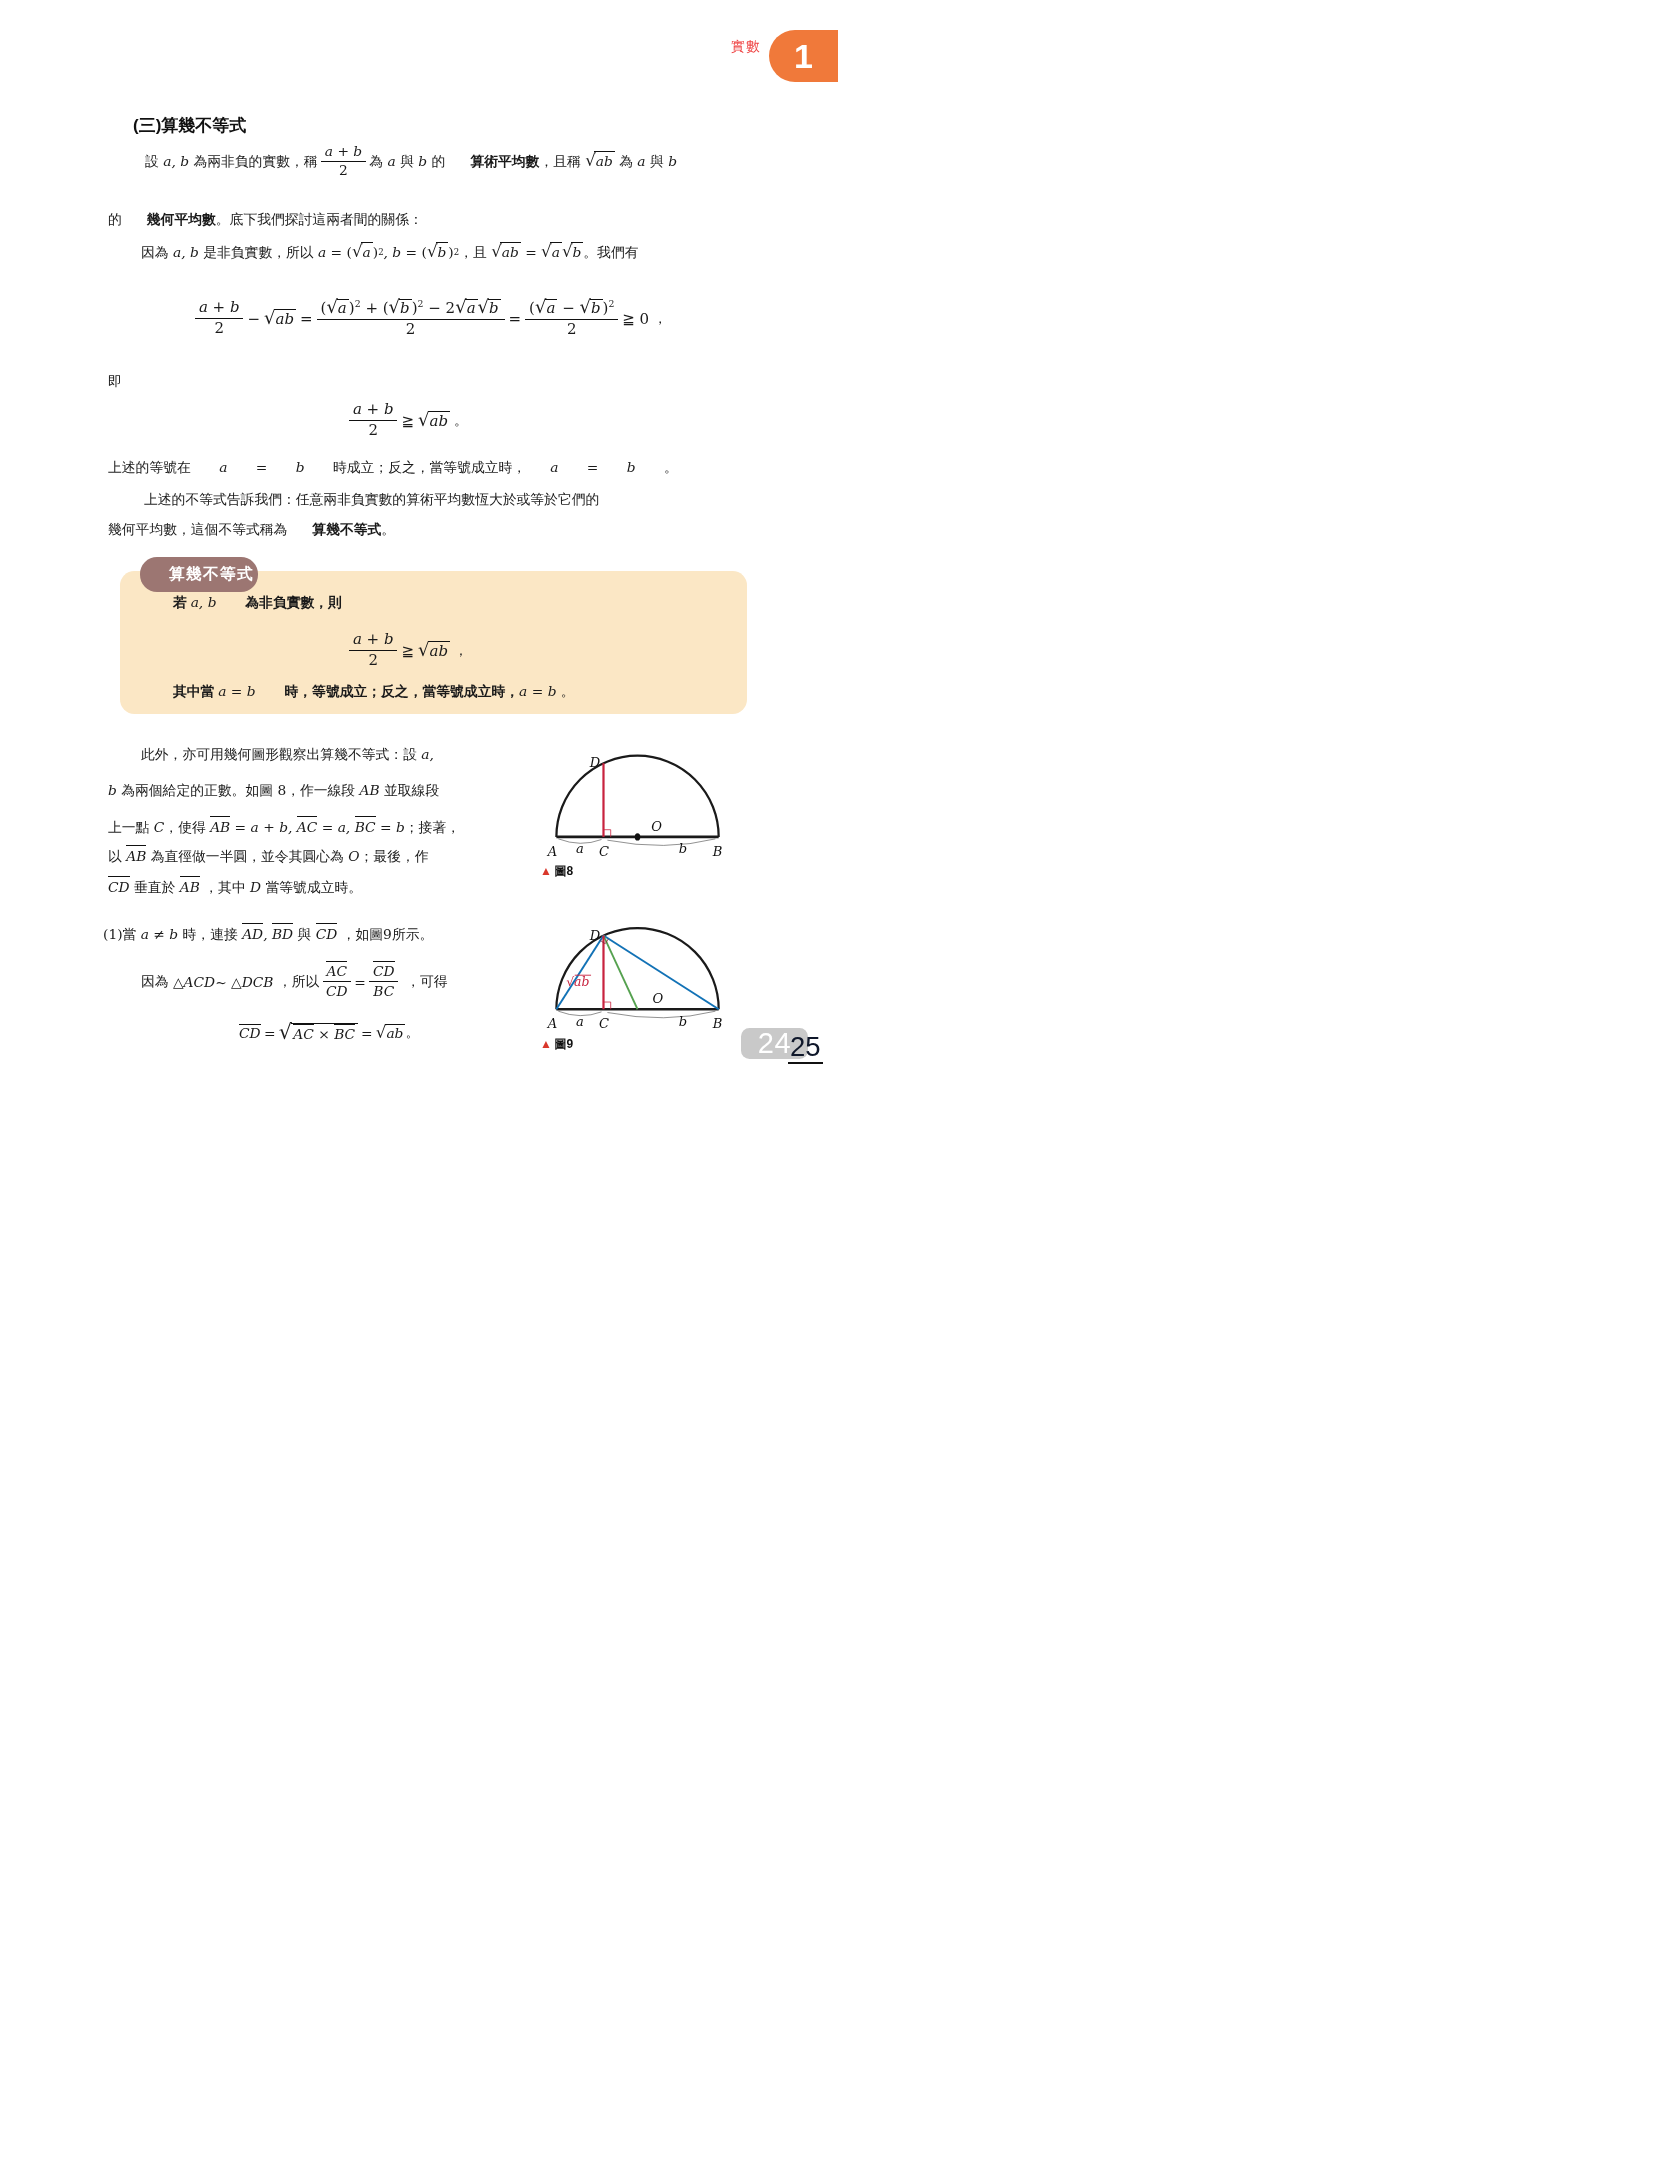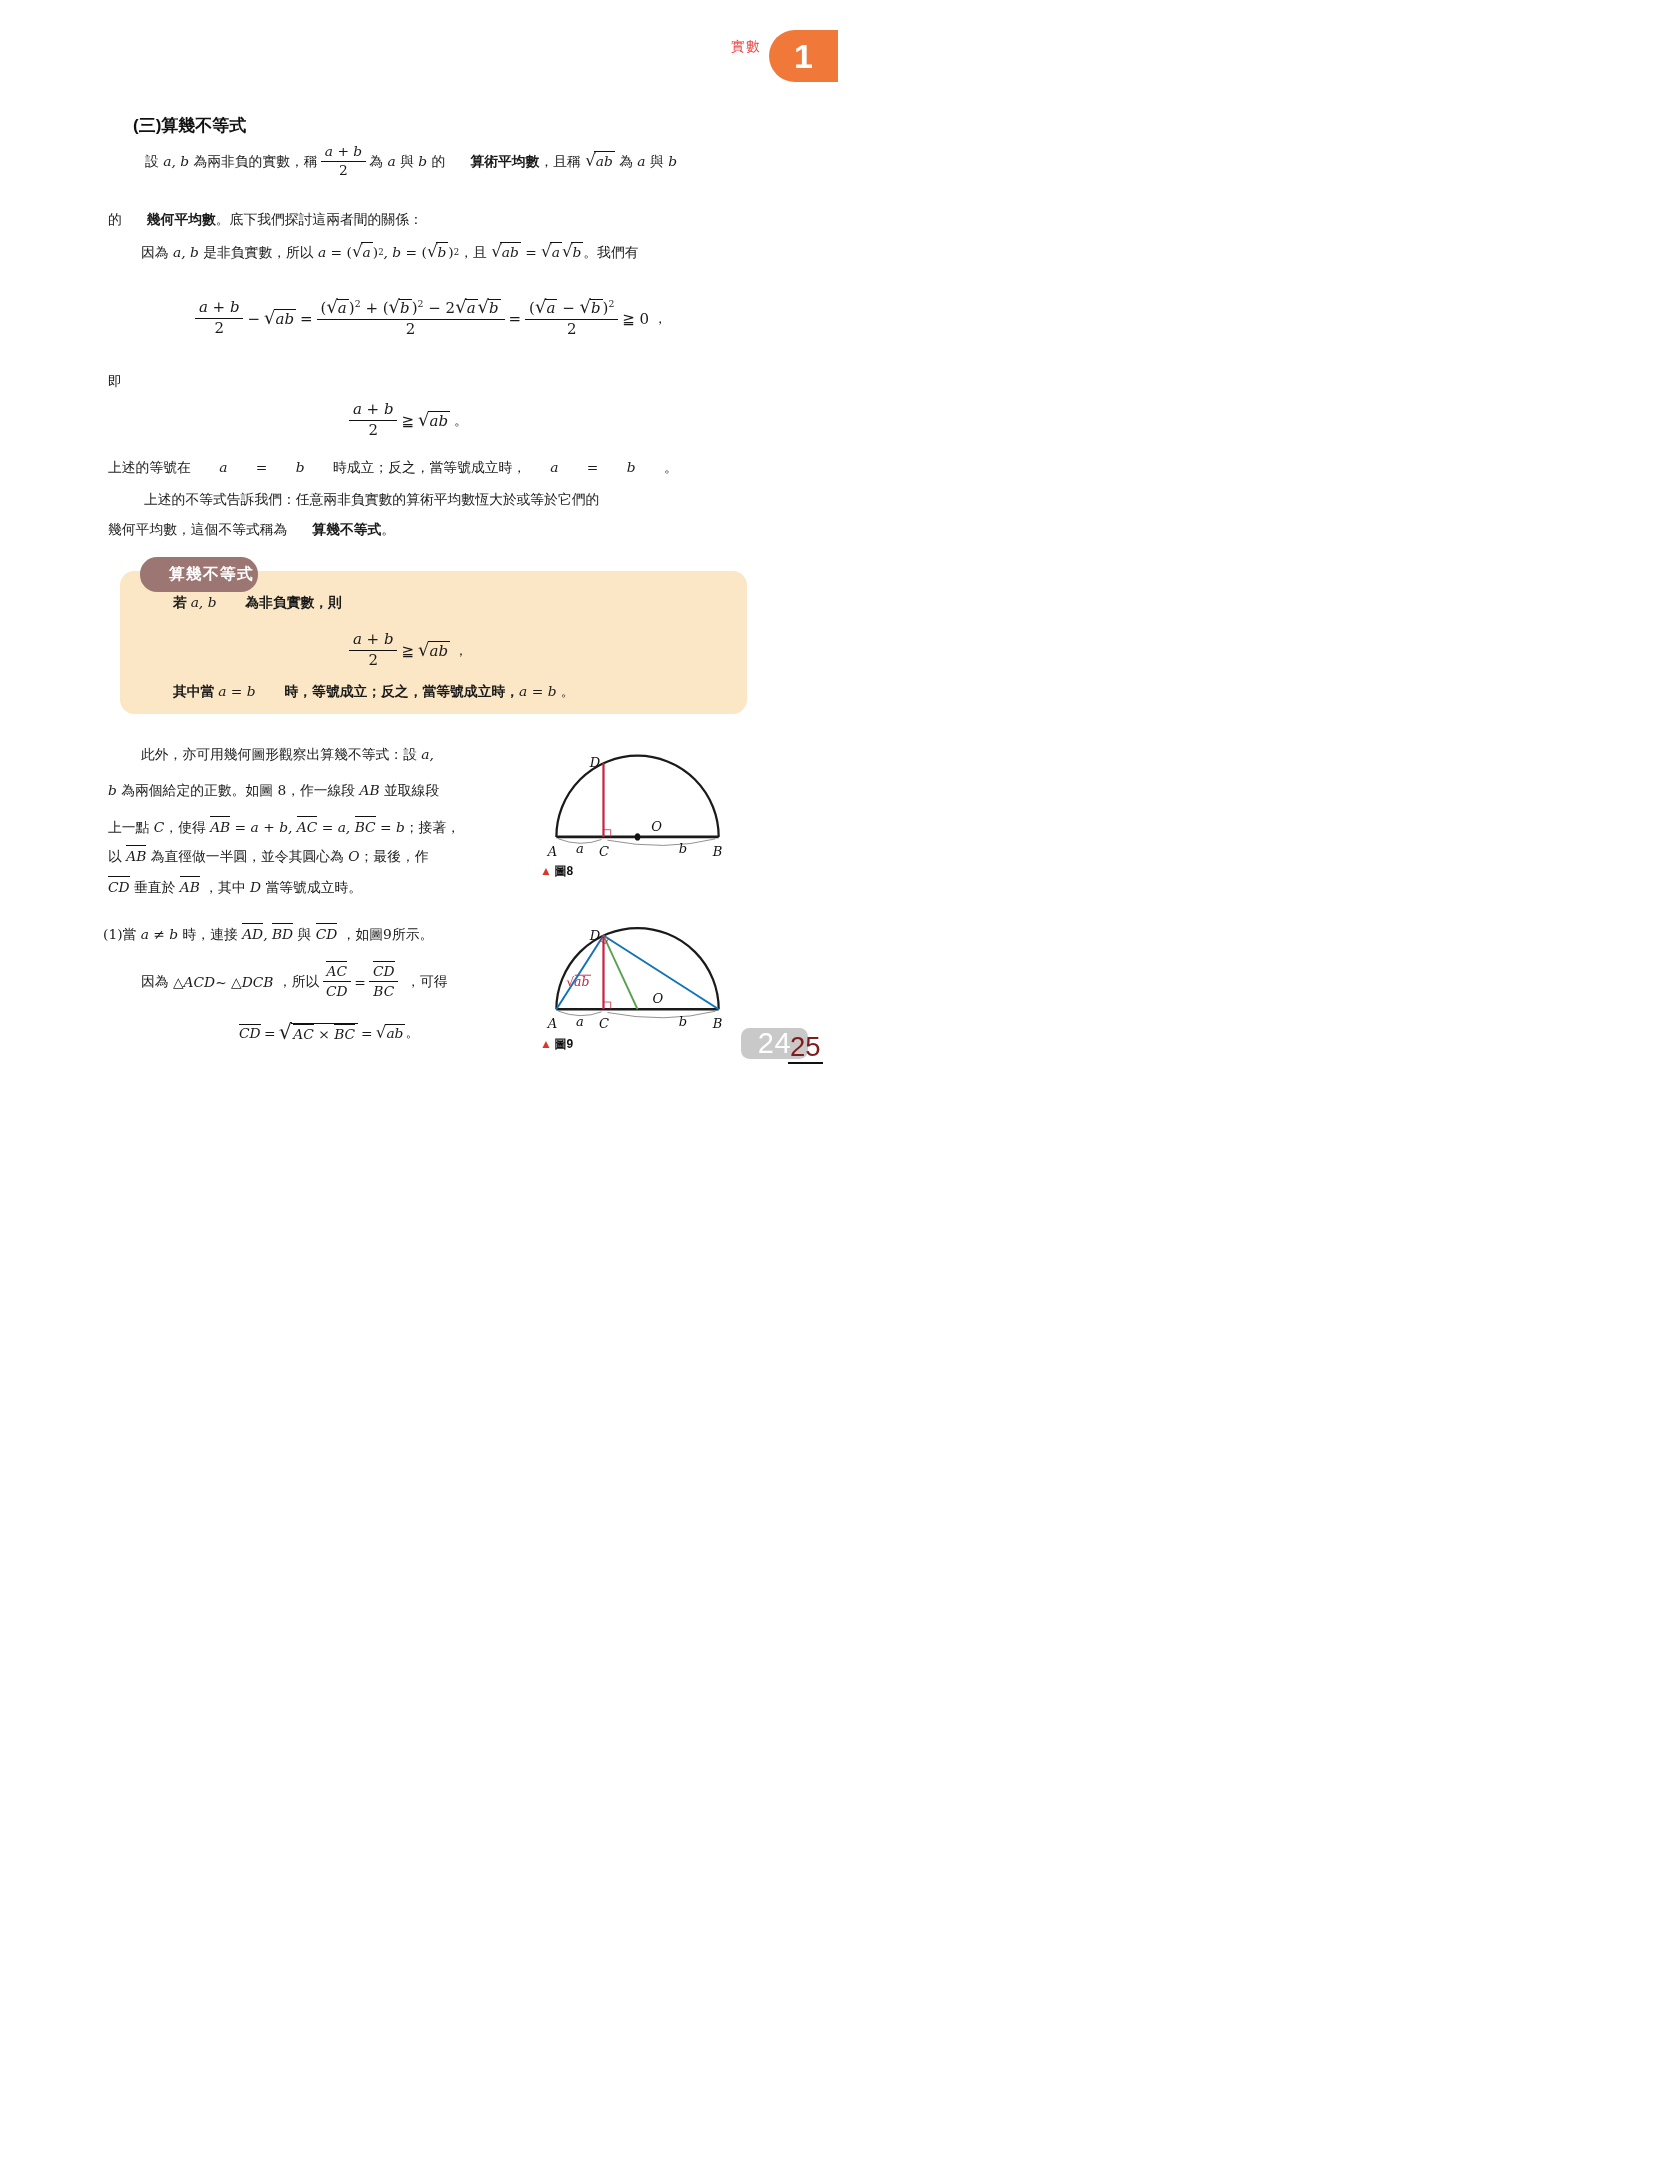--- a/index.html
+++ b/index.html
@@ -42,21 +42,21 @@
   .figcap{position:absolute;width:216px;text-align:left;font-size:12px;
      font-family:"Liberation Sans","DejaVu Sans",sans-serif;font-weight:bold;color:#111;}
   .figcap .tri{color:#d9372b;margin-right:2.6px;}
   svg text{font-family:"DejaVu Serif","Liberation Serif",serif;font-style:italic;font-size:20px;fill:#111;}
   svg text.red{fill:#c8233f;font-size:19px;}
   
   #page-badge{position:absolute;left:741px;top:1028px;width:67px;height:31px;
      background:#c9c9c9;border-radius:8.5px;display:flex;align-items:center;justify-content:center;}
   #page-badge span{color:#fff;font-family:"Liberation Sans","DejaVu Sans",sans-serif;
      font-size:29px;line-height:1;letter-spacing:0.7px;}
-  #page-num-2{position:absolute;left:788px;top:1033px;color:#7f1d1d;
+  #page-num-2{position:absolute;left:788px;top:1033px;color:#0f172a;
      font-family:"Liberation Sans","DejaVu Sans",sans-serif;font-size:27.5px;line-height:1;
      border-bottom:2px solid #111;padding:0 2px 1.3px 2px;}
 </style>
 </head>
 <body>
 
 <div id="page">
 
   <div id="chapter-label">實數</div>
   <div id="chapter-badge">

